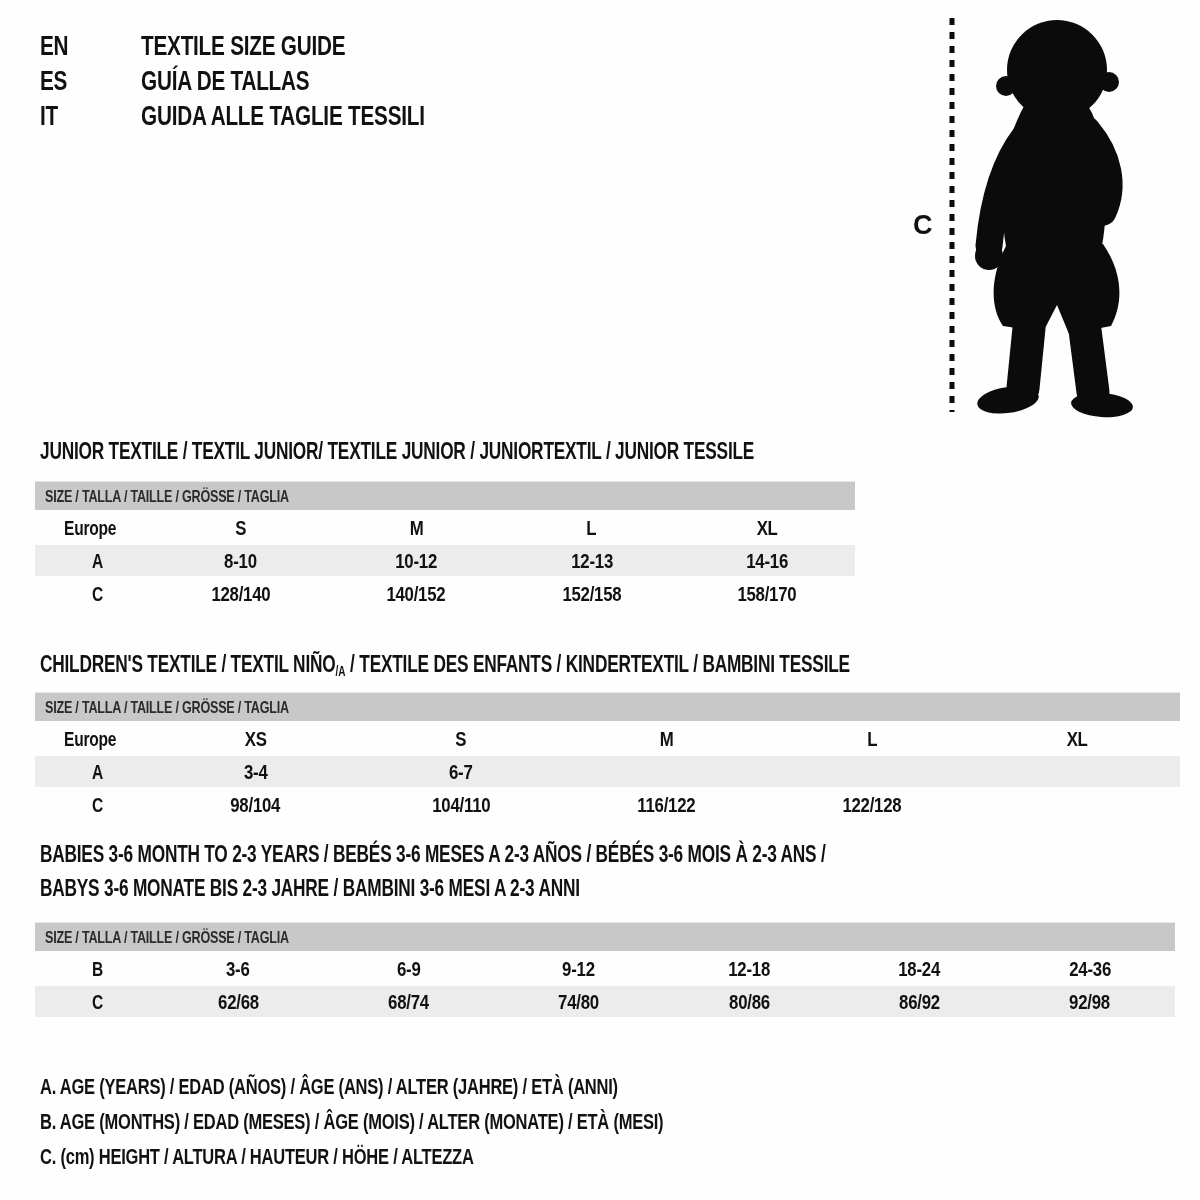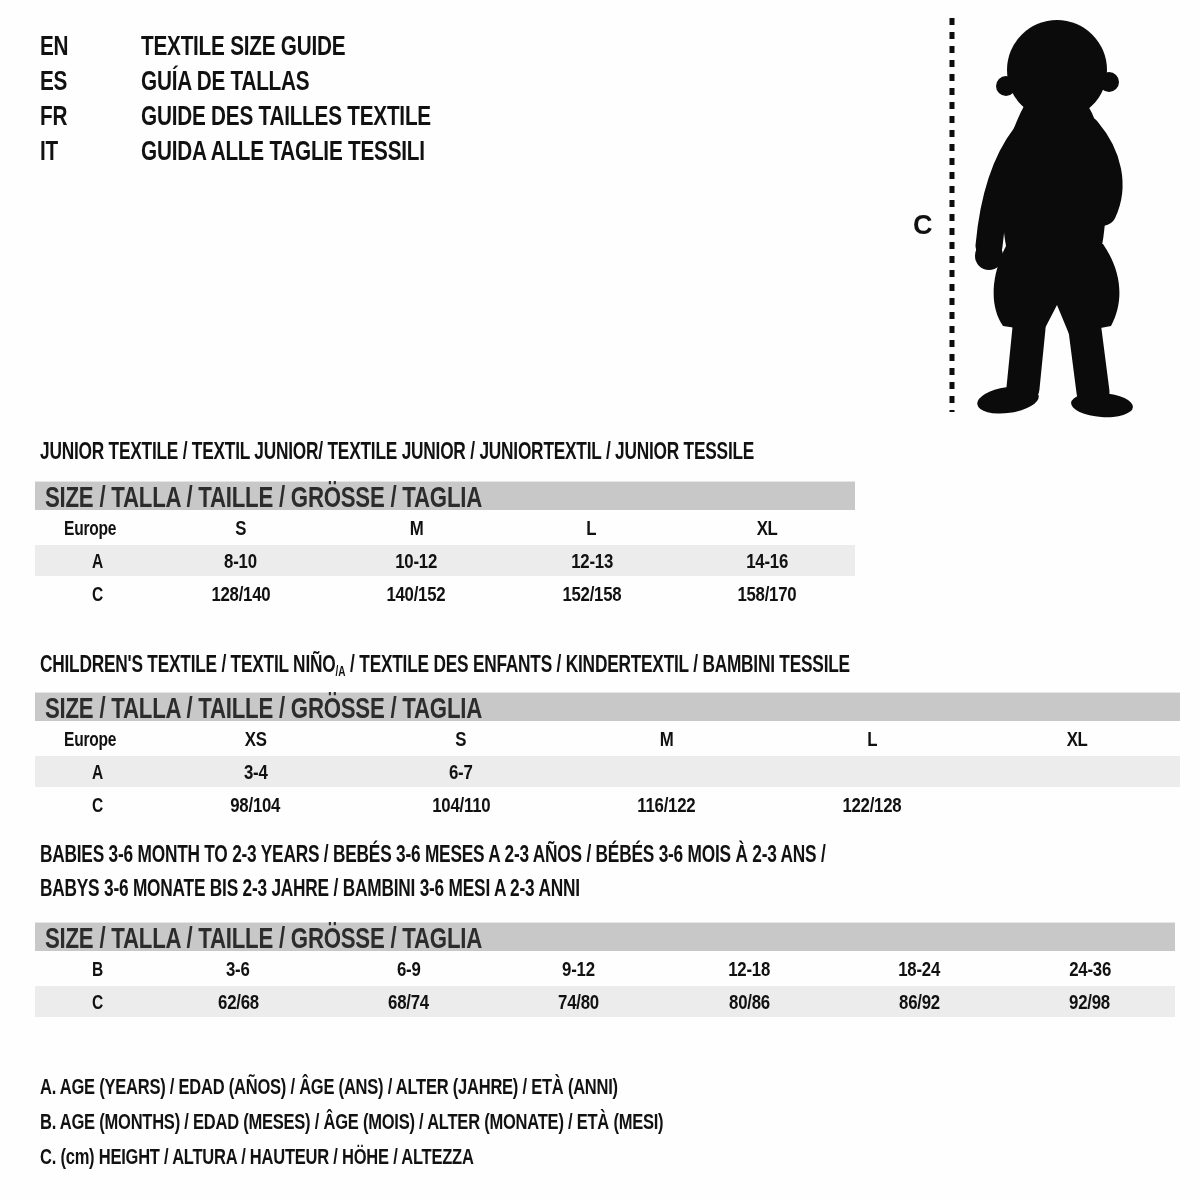--- a/index.html
+++ b/index.html
@@ -20,21 +20,21 @@
   .figure{position:absolute;left:895px;top:6px;width:260px;height:414px;}
   .figure svg{position:absolute;left:0;top:0;}
   .c-label{position:absolute;left:18px;top:204px;font-size:27px;font-weight:700;}
 
   
   .sec-title{position:absolute;left:40px;margin:0;font-size:24px;font-weight:700;white-space:nowrap;transform:scaleX(.72);transform-origin:0 50%;letter-spacing:-.3px;}
   .sub{font-size:14px;vertical-align:-4px;letter-spacing:0;}
 
   
   .size-table{position:absolute;}
-  .size-bar{height:28px;line-height:29px;background:#c8c8c8;color:#2c2c2c;font-size:30px;padding-left:10px;border-top:1px solid #e6e6e6;}
+  .size-bar{height:28px;line-height:29px;background:#c8c8c8;color:#2c2c2c;font-size:17px;padding-left:10px;border-top:1px solid #e6e6e6;}
   .trow{display:grid;grid-template-columns:118px repeat(var(--cols,4),1fr);height:31px;line-height:31px;margin-top:2px;font-size:21px;}
   .trow.shaded{background:#ececec;}
   .tlabel{text-align:center;padding-left:10px;overflow:visible;}
   .tval{text-align:center;}
 
   
   .legend-line{position:absolute;left:40px;font-size:22px;white-space:nowrap;transform:scaleX(.75);transform-origin:0 50%;letter-spacing:-.3px;}
 </style>
 </head>
 <body>
@@ -42,24 +42,20 @@
 <div class="canvas">
 
   <div class="lang-list">
     <div class="lang-row">
       <span class="lang-code"><span class="cond">EN</span></span>
       <span class="cond">TEXTILE SIZE GUIDE</span>
     </div>
     <div class="lang-row">
       <span class="lang-code"><span class="cond">ES</span></span>
       <span class="cond">GUÍA DE TALLAS</span>
-    </div>
-    <div class="lang-row">
-      <span class="lang-code"><span class="cond">FR</span></span>
-      <span class="cond">GUIDE DES TAILLES TEXTILE</span>
     </div>
     <div class="lang-row">
       <span class="lang-code"><span class="cond">IT</span></span>
       <span class="cond">GUIDA ALLE TAGLIE TESSILI</span>
     </div>
   </div>
 
   <div class="figure">
     <span class="c-label">C</span>
     <svg width="260" height="414" viewBox="0 0 260 414">

